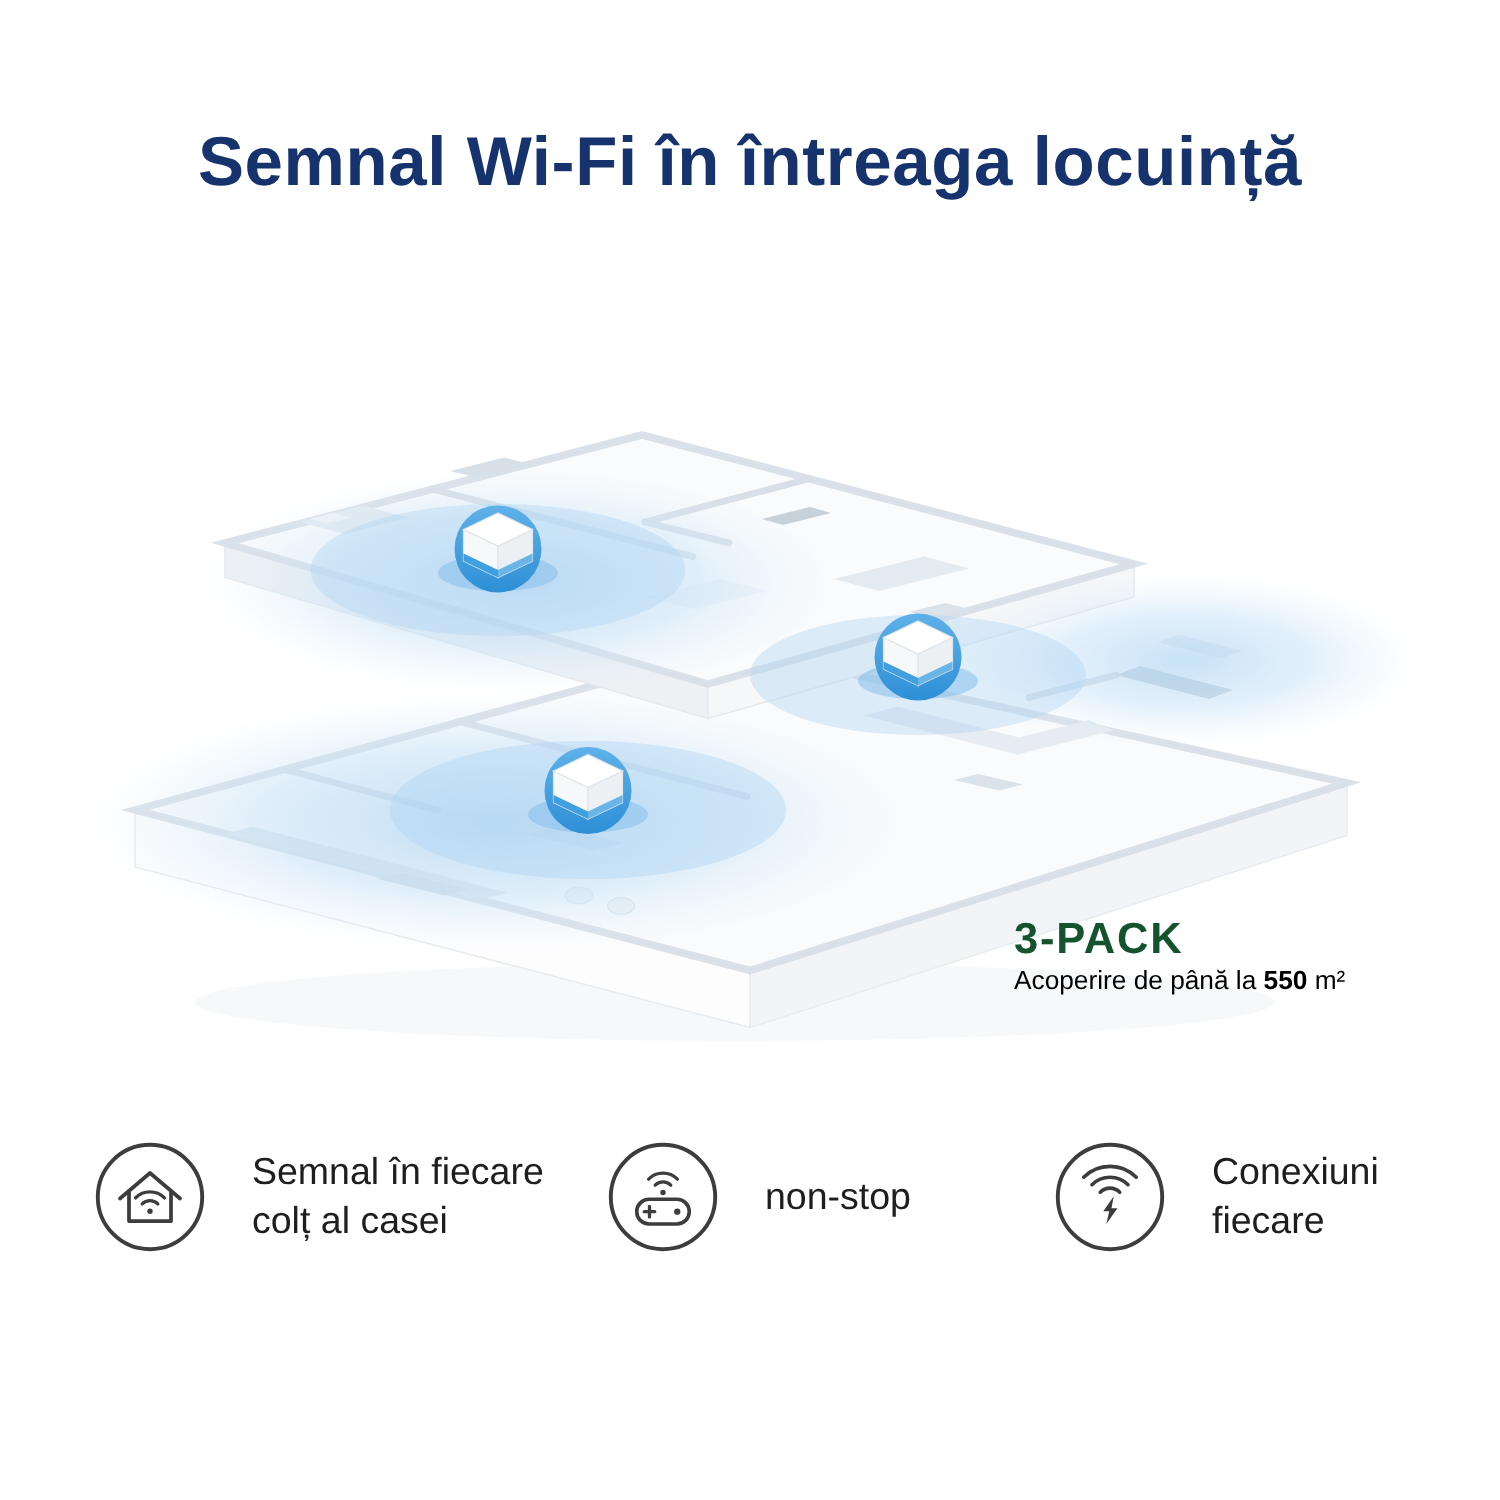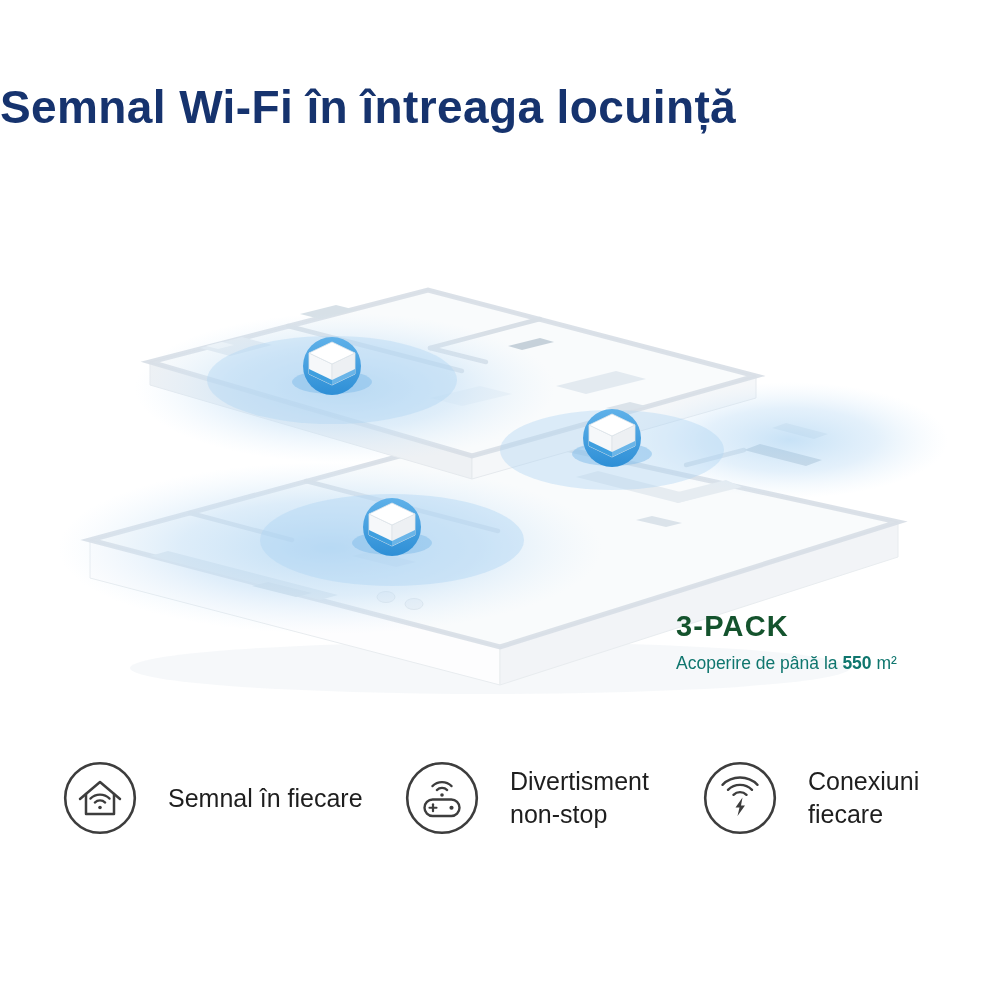--- a/index.html
+++ b/index.html
@@ -2,27 +2,27 @@
 <html><head>
 <meta charset="utf-8">
 <style>
   html,body{margin:0;padding:0;}
   body{
     width:1000px;height:1000px;position:relative;overflow:hidden;
     background:#ffffff;font-family:"Liberation Sans", sans-serif;
   }
   .title{
     position:absolute;top:80px;left:0;width:1000px;margin:0;
-    text-align:left;font-size:46px;font-weight:700;color:#16336e;
+    text-align:center;font-size:46px;font-weight:700;color:#16336e;
     letter-spacing:0.4px;
   }
   .scene{position:absolute;top:0;left:0;pointer-events:none;}
   .pack{position:absolute;left:676px;top:610px;}
   .pack-label{font-size:29px;font-weight:600;color:#14532d;letter-spacing:1.2px;}
-  .coverage{margin-top:10px;font-size:17.5px;color:#0f766e;}
+  .coverage{font-size:17.5px;color:#000000;}
   .coverage .val{font-weight:700;}
   .feature{position:absolute;top:760px;display:flex;align-items:center;gap:30px;}
   .ficon{width:76px;height:76px;display:block;flex:0 0 76px;}
   .ftext{font-size:25px;color:#1e1e1e;line-height:1.32;}
   .fline{display:block;white-space:nowrap;}
 </style>
 </head>
 <body>
 
 <main>
@@ -146,40 +146,40 @@
         <path d="M -14 -4 L -14 16 L 14 16 L 14 -4"></path>
       </g>
       <g fill="none" stroke="#3d3d3d" stroke-width="2.2" stroke-linecap="round">
         <path d="M -5.2 4.6 A 7.4 7.4 0 0 1 5.2 4.6"></path>
         <path d="M -9.6 0.6 A 13.6 13.6 0 0 1 9.6 0.6"></path>
       </g>
       <circle cx="0" cy="9.5" r="1.8" fill="#3d3d3d"></circle>
     </svg>
     <span class="ftext">
       <span class="fline">Semnal în fiecare</span>
+      <span class="fline">colț al casei</span>
     </span>
   </div>
 
   <div class="feature" style="left:404px">
     <svg class="ficon" viewBox="-38 -38 76 76">
       <circle cx="0" cy="0" r="34.8" fill="none" stroke="#3d3d3d" stroke-width="2.6"></circle>
       <g fill="none" stroke="#3d3d3d" stroke-width="2.2" stroke-linecap="round">
         <path d="M -5.2 -7.9 A 7.4 7.4 0 0 1 5.2 -7.9"></path>
         <path d="M -9.6 -11.9 A 13.6 13.6 0 0 1 9.6 -11.9"></path>
       </g>
       <circle cx="0" cy="-3" r="1.8" fill="#3d3d3d"></circle>
       <rect x="-17.5" y="1.5" width="35" height="16.5" rx="8.2" fill="none" stroke="#3d3d3d" stroke-width="2.4"></rect>
       <g stroke="#3d3d3d" stroke-width="2.2" stroke-linecap="round">
         <line x1="-12.5" y1="9.75" x2="-5.5" y2="9.75"></line>
         <line x1="-9" y1="6.25" x2="-9" y2="13.25"></line>
       </g>
       <circle cx="9.5" cy="9.75" r="2.1" fill="#3d3d3d"></circle>
     </svg>
     <span class="ftext">
-      <span class="fline">Divertisment</span>
       <span class="fline">non-stop</span>
     </span>
   </div>
 
   <div class="feature" style="left:702px">
     <svg class="ficon" viewBox="-38 -38 76 76">
       <circle cx="0" cy="0" r="34.8" fill="none" stroke="#3d3d3d" stroke-width="2.6"></circle>
       <g fill="none" stroke="#3d3d3d" stroke-width="2.4" stroke-linecap="round">
         <path d="M -6.5 -3.2 A 9.2 9.2 0 0 1 6.5 -3.2"></path>
         <path d="M -12 -8.2 A 17 17 0 0 1 12 -8.2"></path>

